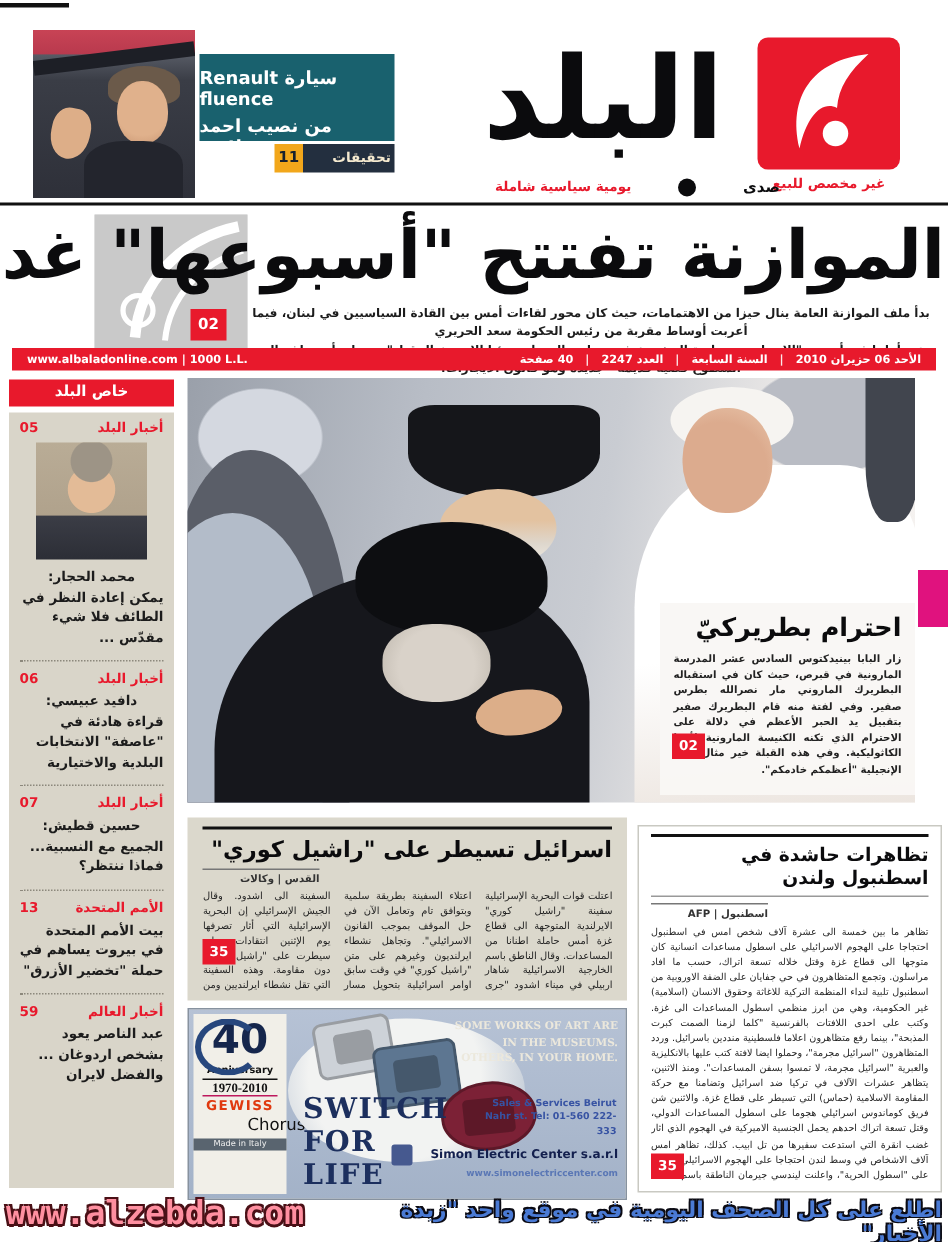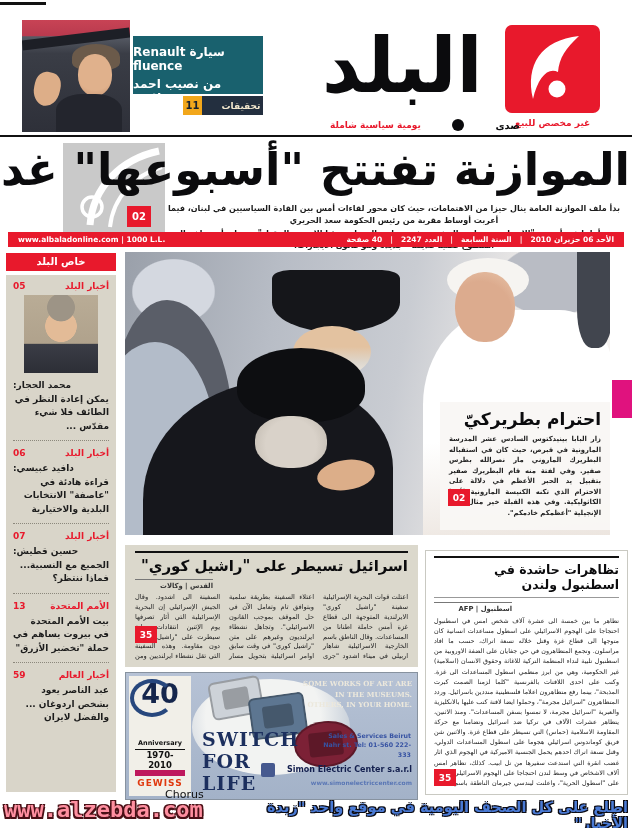--- a/index.html
+++ b/index.html
@@ -60,21 +60,21 @@
   .sb-panel { left:6px; top:275px; width:110px; height:517px; background:#d9d5c9; padding:6px 7px; direction:rtl; overflow:hidden; }
   .sb-item { padding-bottom:7px; margin-bottom:7px; border-bottom:1px dotted #8c887c; }
   .sb-item:last-child { border-bottom:none; }
   .sb-sec { display:flex; justify-content:space-between; direction:rtl; margin-bottom:4px; }
   .sb-sec .sec-name { color:#e8192c; font-size:9px; font-weight:bold; }
   .sb-sec .sec-page { color:#e8192c; font-size:9px; font-weight:bold; direction:ltr; }
   .sb-photo { width:74px; height:78px; margin:2px auto 6px;
     background: radial-gradient(circle at 50% 16%, #9d9486 18%, transparent 19%),
                 radial-gradient(circle at 50% 40%, #e3bb97 26%, transparent 27%),
                 linear-gradient(180deg,#b9ac96 0%,#b0a28c 62%,#3b3d46 63%,#2c2e36 100%); }
-  .sb-name { font-size:9px; font-weight:bold; color:#1c1c1c; text-align:left; line-height:1.5; }
+  .sb-name { font-size:9px; font-weight:bold; color:#1c1c1c; text-align:center; line-height:1.5; }
   .sb-text { font-size:9px; font-weight:bold; color:#1c1c1c; text-align:right; line-height:1.5; }
 
   
   .photo { left:125px; top:252px; width:485px; height:283px; overflow:hidden;
     background: radial-gradient(70px 55px at 10% 14%, #d4d8e0 0 58%, transparent 60%),
                 radial-gradient(90px 60px at 88% 10%, #b9bcc4 0 58%, transparent 60%),
                 linear-gradient(100deg,#9aa0aa 0%,#b8bdc6 30%,#c9ccd2 55%,#efecea 78%,#f7f4f2 100%); }
   .photo>div { position:absolute; }
   .ph-shoulder { left:-12px; top:48px; width:120px; height:240px; background:#5a5e68; border-radius:45% 55% 0 0; }
   .ph-suit { left:-30px; top:90px; width:120px; height:200px; background:#b3bcc9; border-radius:50% 50% 0 0; }
@@ -122,22 +122,22 @@
     font-size:9px; font-weight:bold; display:flex; align-items:center; justify-content:center; }
 
   
   .ad { left:125px; top:672px; width:293px; height:128px; border:1px solid #87929f;
     background:linear-gradient(180deg,#b6c2d5 0%,#a3b2c8 100%); overflow:hidden; }
   .ad>div { position:absolute; }
   .ad-left { left:3px; top:3px; width:62px; height:120px; background:#f1efe8; text-align:center; padding-top:2px; }
   .ad-forty { font-size:27px; font-weight:900; color:#15264c; position:relative; display:inline-block; }
   .ad-forty::before { content:""; position:absolute; left:-11px; top:1px; width:36px; height:30px;
     border:4px solid #27477d; border-right-color:transparent; border-radius:50%; }
-  .ad-anniv { font-size:6.5px; font-weight:bold; color:#111;margin-top:30px; }
-  .ad-years { font-size:8.5px; font-weight:bold; color:#111; border-top:1px solid #111; border-bottom:6px solid #be185d; margin:2px 6px; }
+  .ad-anniv { font-size:6.5px; font-weight:bold; color:#111; }
+  .ad-years { font-size:8.5px; font-weight:bold; color:#111; border-top:1px solid #111; border-bottom:1px solid #be185d; margin:2px 6px;font-family:Liberation Serif, serif; }
   .ad-gewiss { font-size:9px; font-weight:900; color:#e0390f; letter-spacing:1px; margin-top:2px; }
   .ad-chorus { font-size:11px; font-weight:400; color:#111;padding-left:36px; }
   .ad-made { font-size:5.5px; color:#eee; background:#59646f; margin-top:3px; padding:1px 0; }
   .ad-ellipse { left:66px; top:6px; width:158px; height:96px; border-radius:50%;
     background:radial-gradient(circle at 45% 40%, #f2f3f2 55%, #cfd6de 80%, transparent 100%); }
   .sw { position:absolute; border-radius:6px; border:2px solid rgba(0,0,0,.25); }
   .sw-inner { position:absolute; left:22%; top:22%; width:56%; height:56%; border-radius:3px; background:rgba(0,0,0,.25); }
   .sw1 { left:84px; top:6px; width:52px; height:38px; background:#cdd2d8; transform:rotate(-10deg); }
   .sw2 { left:124px; top:22px; width:56px; height:42px; background:#5d7691; transform:rotate(-8deg); }
   .sw3 { left:168px; top:48px; width:64px; height:46px; background:#7c2136; border-radius:50%; transform:rotate(-6deg); }

